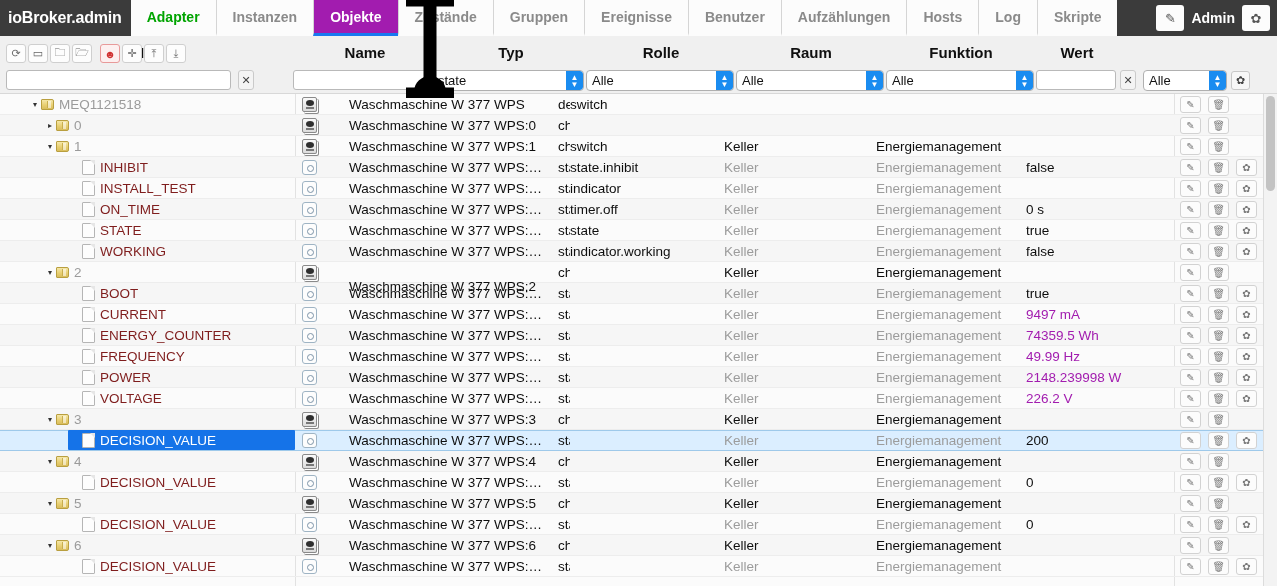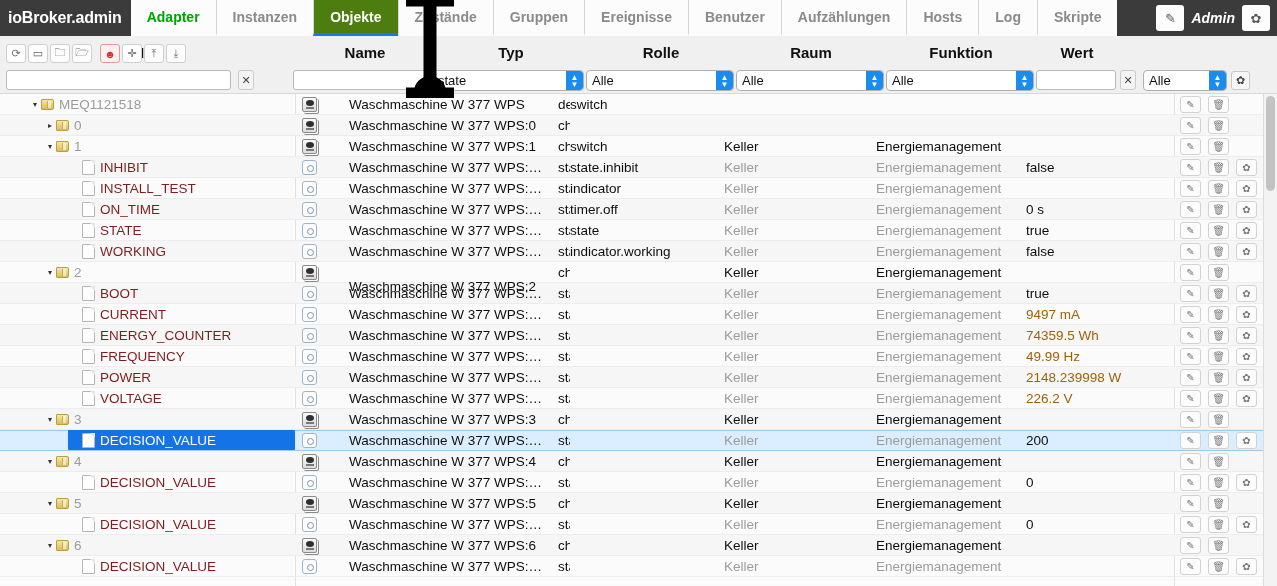--- a/index.html
+++ b/index.html
@@ -30,32 +30,32 @@
     font-size: 14px; font-weight: bold;
     display: flex; align-items: center; justify-content: center;
     padding: 0 16px;
     border-left: 1px solid #d5d5d5;
     border-bottom: 3px solid #fcfcfc;
     white-space: nowrap;
     cursor: default;
   }
   .tab:first-of-type { border-left: none; }
   .tab.green { color: #00a400; }
-  .tab.active { background: #4d7c0f; color: #ffffff; border-bottom-color:#1878f0; }
+  .tab.active { background: #a21caf; color: #ffffff; border-bottom-color:#1878f0; }
   #tabspacer { flex: 1; background: #3b3b3b; }
   #userzone {
     background: #3b3b3b; display: flex; align-items: center;
     gap: 7px; padding: 0 7px 0 9px;
   }
   .sqbtn {
     width: 28px; height: 26px; background: #fcfcfc;
     border-radius: 3px; display: flex; align-items: center; justify-content: center;
     color: #555; font-size: 13px; cursor: default;
   }
-  #username { color: #fff; font-size: 14px; font-weight: bold; font-style: italic; }
+  #username { color: #fff; font-size: 14px; font-weight: bold; }
 
   
   #headerband {
     position: absolute; left: 0; top: 36px; width: 1277px; height: 32px;
     background: #f0f0f0;
   }
   .colhdr {
     position: absolute; top: 0; height: 32px;
     display: flex; align-items: center; justify-content: center;
     font-size: 15px; font-weight: bold; color: #101010;
@@ -177,21 +177,21 @@
   }
 
   
   .cell {
     position: absolute; top: 0; height: 20px;
     display: flex; align-items: center;
     font-size: 13.5px; color: #0e0e0e;
     white-space: nowrap; overflow: hidden;
   }
   .cell.dim { color: #9c9c9c; }
-  .cell.green { color: #a16207; }
+  .cell.green { color: #a21caf; }
 
   
   .act {
     position: absolute; top: 2px; width: 21px; height: 17px;
     background: #fcfcfc; border: 1px solid #d2d2d2; border-radius: 3px;
     display: flex; align-items: center; justify-content: center;
     font-size: 10px; color: #777; cursor: default;
   }
 
   

